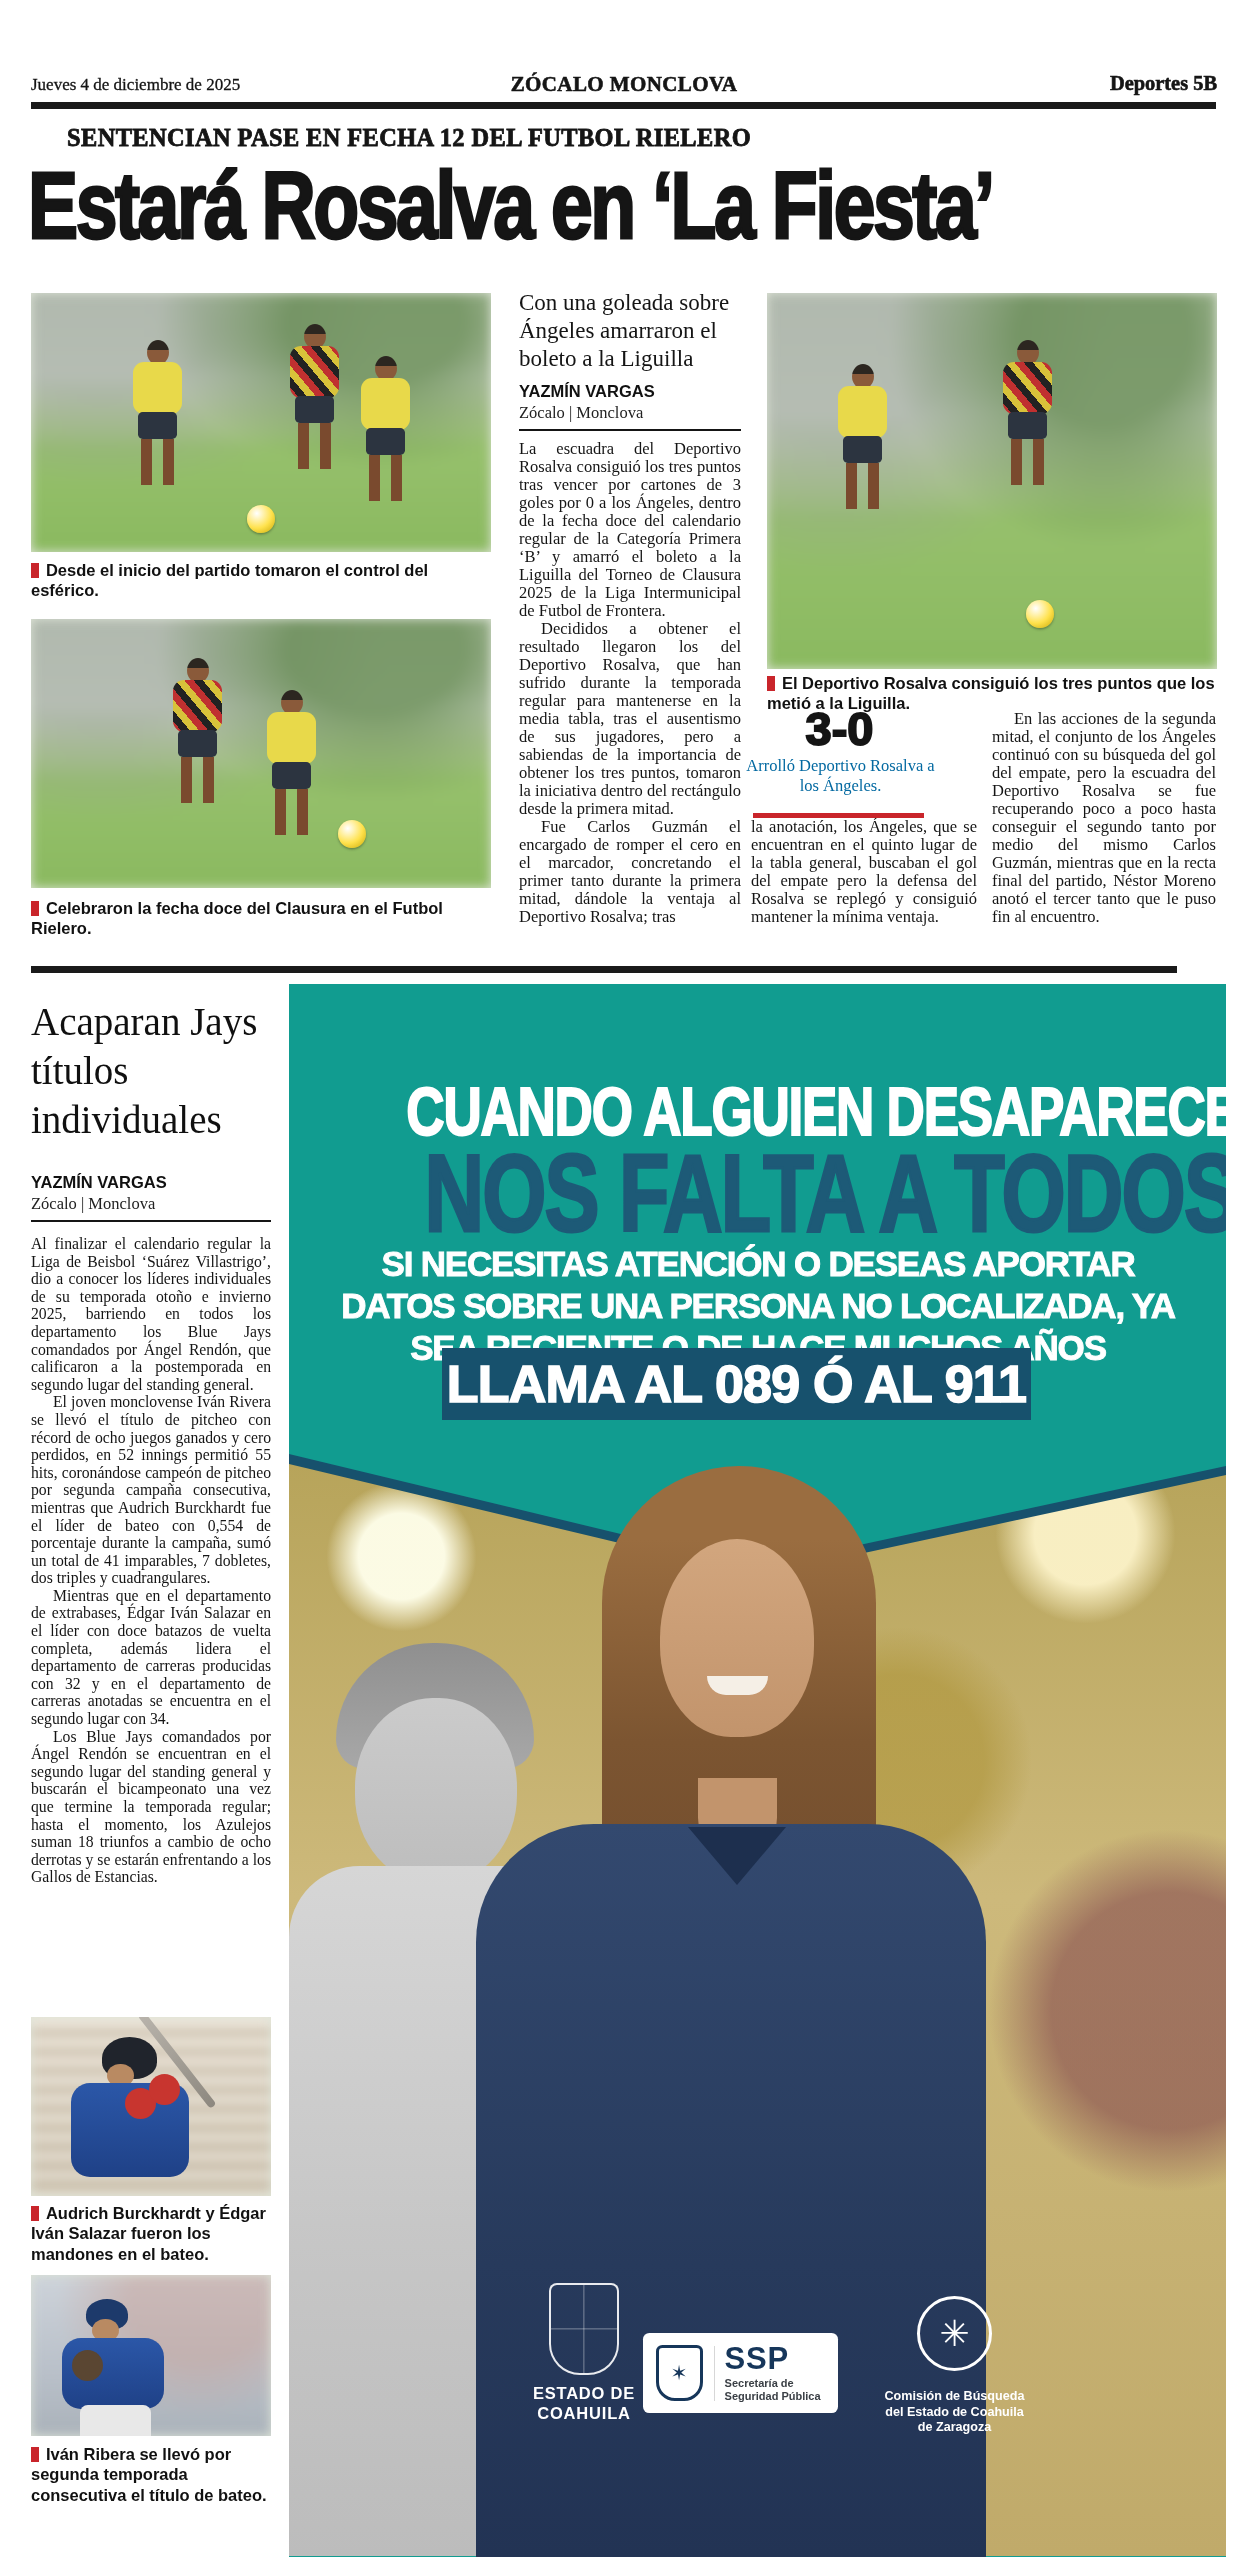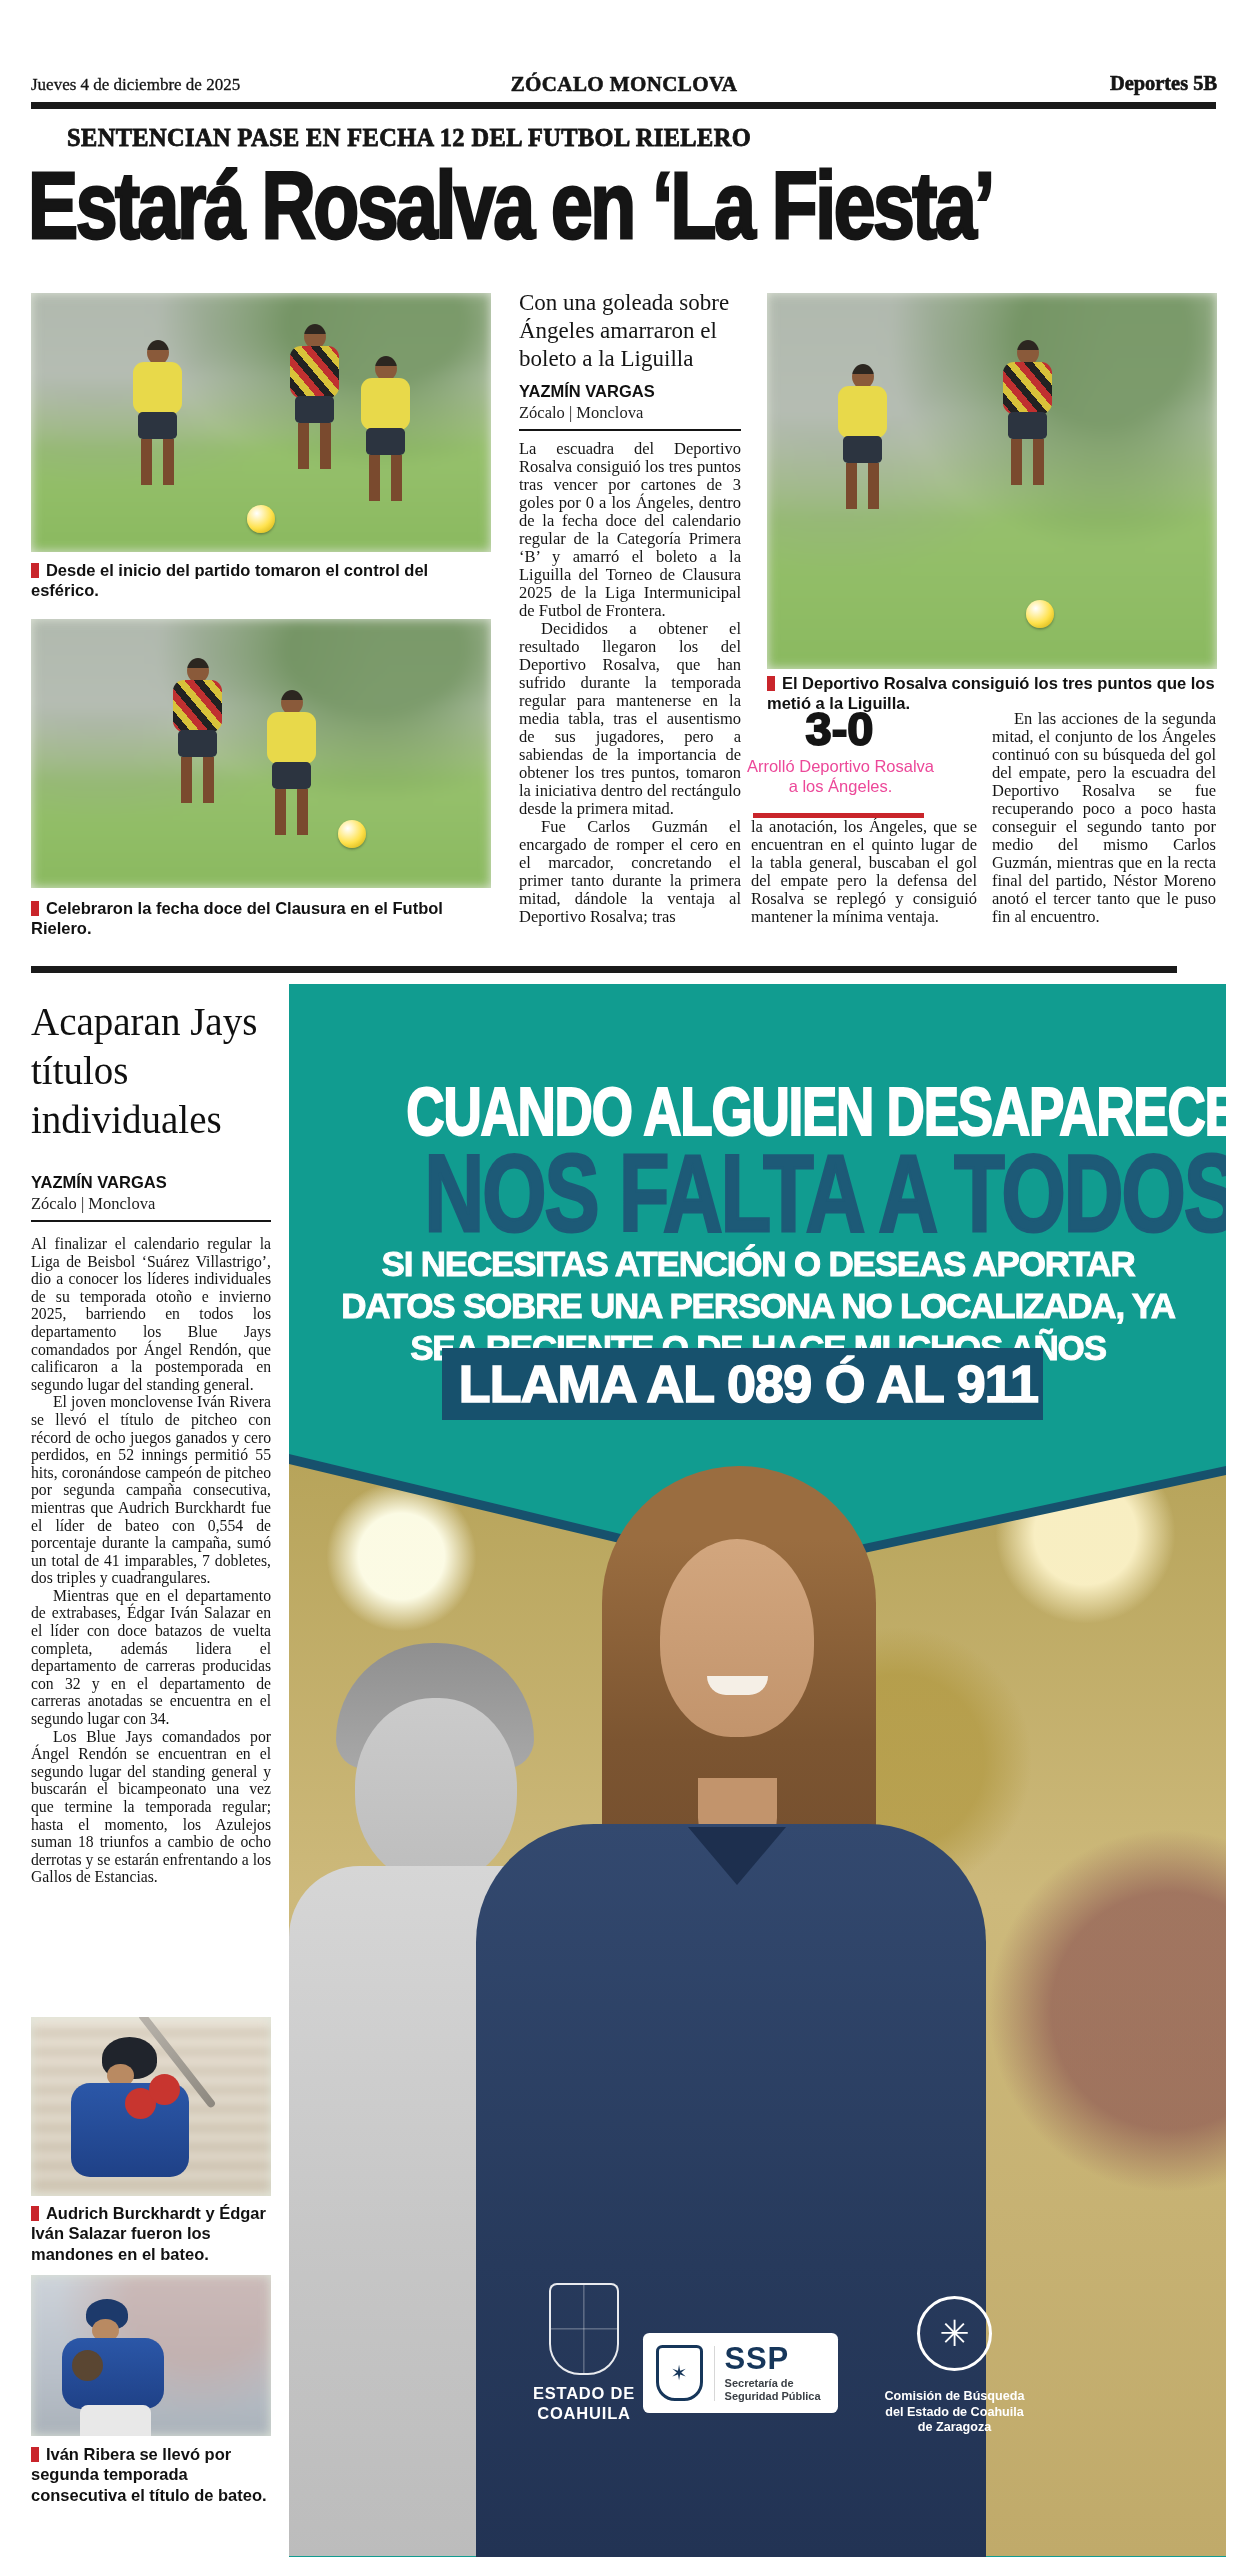--- a/index.html
+++ b/index.html
@@ -53,22 +53,22 @@
   
   .standfirst{left:519px;top:289px;width:222px;font-size:23px;line-height:28px;}
   .byline{font-family:"Liberation Sans",sans-serif;font-weight:bold;font-size:16.5px;color:#111;}
   .byorg{font-size:16.5px;color:#222;}
   .byrule{height:2.4px;background:#151515;}
   .bodytxt{font-size:16.5px;line-height:18px;overflow:hidden;}
   .bodytxt p{margin:0;text-indent:22px;}
   .bodytxt p.first{text-indent:0;}
   .score-num{left:745px;top:705px;width:189px;text-align:center;font-family:"Liberation Sans",sans-serif;
              font-weight:bold;font-size:47px;line-height:1;-webkit-text-stroke:2px #151515;}
-  .score-detail{left:742px;top:756px;width:197px;text-align:center;font-family:Liberation Sans, sans-serif;
-                font-size:16.5px;line-height:20.4px;color:#ec4899;}
+  .score-detail{left:742px;top:756px;width:197px;text-align:center;font-family:Liberation Serif, serif;
+                font-size:16.5px;line-height:20.4px;color:#0369a1;}
   .score-rule{left:753px;top:813px;width:171px;height:4.7px;background:#c9252b;}
   .bottom-rule{left:31px;top:966px;width:1146px;height:7px;background:#1a1a1a;}
   
   .side-headline{left:31px;top:997px;width:244px;font-size:39px;line-height:49px;color:#101010;}
   
   .ad{left:289px;top:984px;width:937px;height:1573px;overflow:hidden;background:#119c90;}
   .ad-photo{position:absolute;left:0;top:436px;width:937px;height:1136px;
       background:
         radial-gradient(circle at 12% 12%, rgba(255,255,235,.95) 0 43px, transparent 75px),
         radial-gradient(circle at 85% 10%, rgba(255,246,205,.9) 0 51px, transparent 90px),
@@ -101,21 +101,21 @@
             font-family:"Liberation Sans",sans-serif;font-weight:bold;font-size:68px;line-height:1;
             -webkit-text-stroke:2px #ffffff;letter-spacing:-1.6px;}
   .ad-line1 .cond{transform:scaleX(.78);}
   .ad-line2{left:0;width:937px;top:154px;text-align:center;color:#1d5a77;
             font-family:"Liberation Sans",sans-serif;font-weight:bold;font-size:110px;line-height:1;
             -webkit-text-stroke:3.1px #1d5a77;letter-spacing:-2.4px;}
   .ad-line2 .cond{transform:scaleX(.75);}
   .ad-body{left:52px;top:259px;width:834px;text-align:center;color:#ffffff;
            font-family:"Liberation Sans",sans-serif;font-weight:bold;font-size:35px;line-height:42px;
            -webkit-text-stroke:0.9px #ffffff;letter-spacing:-1.2px;}
-  .ad-cta{left:153px;top:364px;width:589px;height:72px;background:#17516d;display:flex;align-items:center;justify-content:center;padding-left:12px;}
+  .ad-cta{left:153px;top:364px;width:589px;height:72px;background:#17516d;display:flex;align-items:center;justify-content:center;}
   .ad-cta-text{color:#fff;font-family:"Liberation Sans",sans-serif;font-weight:bold;font-size:52px;
                -webkit-text-stroke:1.6px #fff;letter-spacing:-0.8px;white-space:nowrap;}
   
   .lg-coah{left:233px;top:1299px;width:124px;text-align:center;color:#fff;}
   .lg-coah .shield{width:66px;height:88px;margin:0 auto;border:2.4px solid rgba(255,255,255,.9);
       border-radius:7.9px 7.9px 31px 31px;background:
       linear-gradient(rgba(255,255,255,.25) 0 0) center/1.6px 100% no-repeat,
       linear-gradient(rgba(255,255,255,.25) 0 0) center/100% 1.6px no-repeat;}
   .lg-coah .t1{margin-top:7.9px;font-family:"Liberation Sans",sans-serif;font-weight:bold;font-size:16.5px;letter-spacing:0.8px;line-height:20.4px;}
   .lg-ssp{left:354px;top:1349px;width:195px;height:80px;background:#ffffff;border-radius:6.3px;

